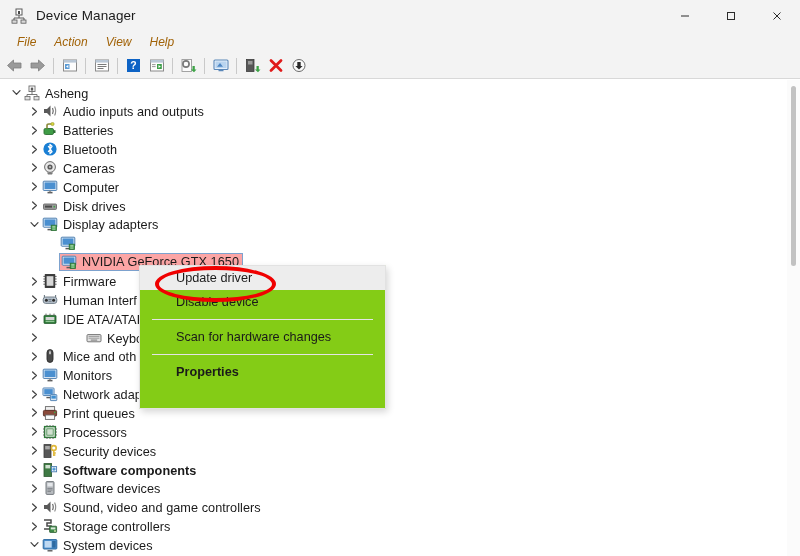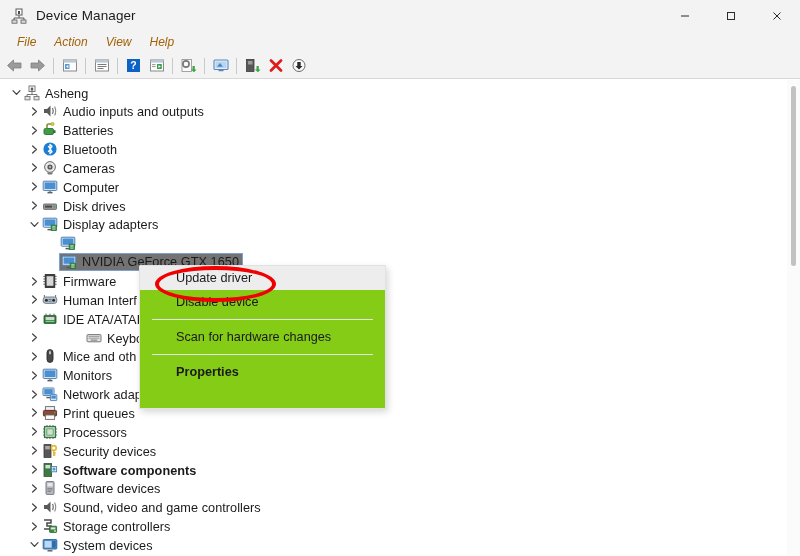--- a/index.html
+++ b/index.html
@@ -100,21 +100,21 @@
   .ico {
     width: 16px; height: 16px;
     margin-right: 5px; flex: none;
     position: relative;
   }
   .lbl {
     font-size: 12.7px; color: #1a1a1a;
     letter-spacing: .05px;
   }
   .row.selected .selbox {
-    background: #737373;
+    background: #fca5a5;
     border: 1px solid #7da2ce;
     padding: 0 3px 0 1px;
     display: flex; align-items: center;
     height: 18px;
     margin-left: -1px;
   }
   .selbox { display: flex; align-items: flex-end; }
 
   
   .vscroll {

